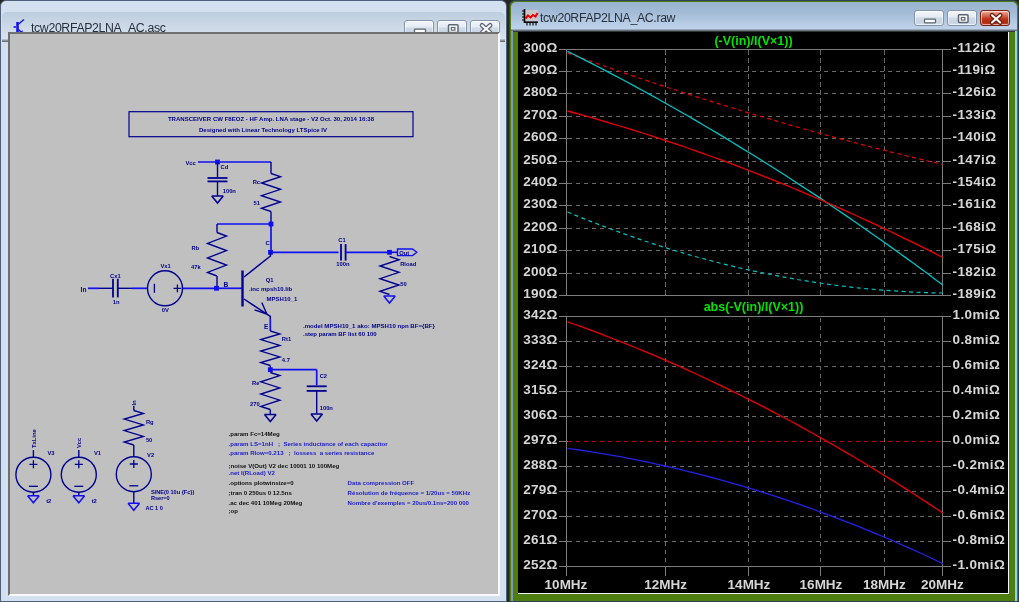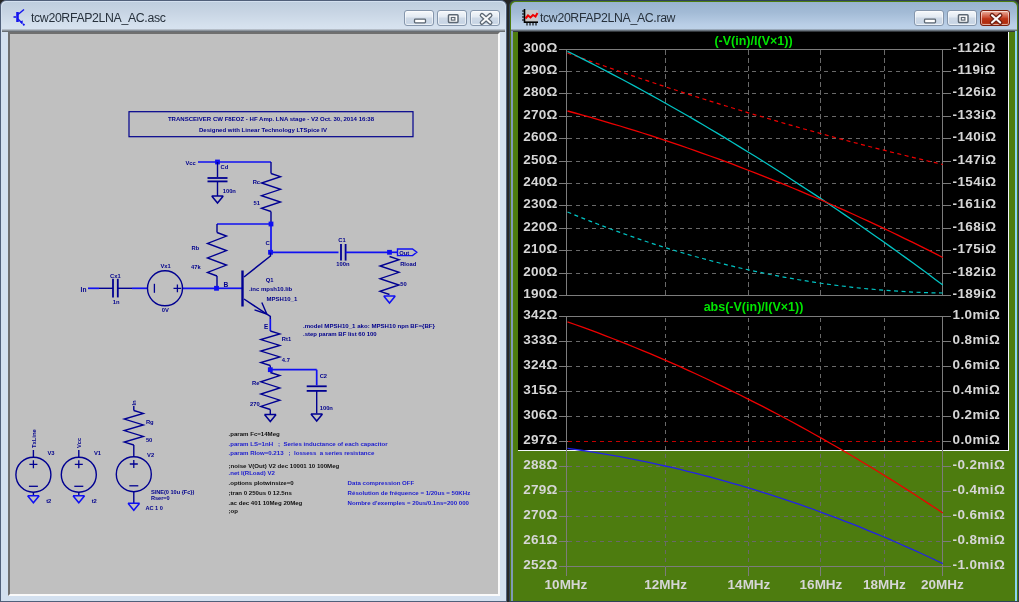--- a/index.html
+++ b/index.html
@@ -3,21 +3,21 @@
 * { margin:0; padding:0; box-sizing:border-box; }
 body { width:1019px; height:602px; overflow:hidden; background:#262626;
   font-family:"Liberation Sans", sans-serif; position:relative; }
 .win { position:absolute; top:0; height:602px; border-radius:6px 6px 0 0; }
 .tbar { position:absolute; left:1px; top:1px; right:1px; height:30px; border-radius:5px 5px 0 0; }
 .ttext { position:absolute; left:29px; top:9px; font-size:12.3px; letter-spacing:-0.35px; color:#27313c; white-space:nowrap; }
 </style></head>
 <body>
 
 <div class="win" style="left:0;width:507px;background:#d3e0ef;border:1px solid #50607a;">
-  <div class="tbar" style="background:linear-gradient(180deg,#becede 0%,#c8d5e4 35%,#d4e0ed 75%,#d9e4f1 100%);">
+  <div class="tbar" style="background:linear-gradient(180deg,#becede 0%,#c8d5e4 35%,#d4e0ed 75%,#d9e4f1 100%);margin-top:10px;">
     <svg width="17" height="18" viewBox="0 0 17 18" style="position:absolute;left:11px;top:7px">
 <g stroke="#1515ee" fill="none">
 <line x1="4.5" y1="3" x2="4.5" y2="13" stroke-width="2.6"></line>
 <line x1="0.5" y1="8" x2="3" y2="8" stroke-width="1.6"></line>
 <line x1="5" y1="5.5" x2="11" y2="0.5" stroke-width="1.4"></line>
 <line x1="5" y1="10" x2="9.5" y2="14.5" stroke-width="1.4"></line>
 <path d="M6.5,12.5 L10,11.5 L9,15 Z" fill="#1515ee" stroke="none"></path>
 <line x1="10" y1="15" x2="11.5" y2="16.2" stroke-width="1.8"></line>
 </g>
       </svg>
@@ -203,21 +203,21 @@
         </svg></div>
       <div style="position:absolute;left:436px;top:8px;width:30px;height:15.5px;background:linear-gradient(180deg,#f5f8fb 0%,#e4ebf3 40%,#cfdae7 52%,#c8d5e5 82%,#d2deea 100%);border:1px solid #8596ac;border-radius:3px;box-shadow:inset 0 0 0 1px rgba(255,255,255,0.55)"><svg width="30" height="15.5" viewBox="0 0 30 15.5">
           <rect x="10.5" y="3.8" width="9.5" height="7.6" rx="0.8" fill="#fff" stroke="#5c6773" stroke-width="1.5"></rect>
           <rect x="13.3" y="6.5" width="3.6" height="2.6" fill="none" stroke="#5c6773" stroke-width="1.2"></rect>
         </svg></div>
       <div style="position:absolute;left:469px;top:8px;width:30px;height:15.5px;background:linear-gradient(180deg,#eeb4a2 0%,#dd8570 20%,#cc5036 45%,#bb3518 55%,#b02c10 80%,#bd4523 100%);border:1px solid #7c1e0c;border-radius:3px;box-shadow:inset 0 0 0 1px rgba(255,255,255,0.55)"><svg width="30" height="15.5" viewBox="0 0 30 15.5">
           <path d="M11 4.2 L19.2 11.6 M19.2 4.2 L11 11.6" stroke="#6e2014" stroke-width="4.6" stroke-linecap="round"></path>
           <path d="M11 4.2 L19.2 11.6 M19.2 4.2 L11 11.6" stroke="#fafbfc" stroke-width="2" stroke-linecap="round"></path>
         </svg></div>
   </div>
-  <div style="position:absolute;left:8px;top:31px;width:491px;height:419px;background:#000;border-right:1px solid #f2f6fa;border-bottom:1px solid #f2f6fa;padding-left:12px;">
+  <div style="position:absolute;left:8px;top:31px;width:491px;height:562px;background:#000;border-right:1px solid #f2f6fa;border-bottom:1px solid #f2f6fa;padding-left:12px;">
     <svg width="491" height="562" viewBox="517 31 491 562" style="position:absolute;left:0;top:0">
       <g shape-rendering="crispEdges">
 <line x1="566.5" y1="48.5" x2="941.8" y2="48.5" stroke="#7c7c7c" stroke-width="1"></line>
 <line x1="557.5" y1="48.5" x2="566.5" y2="48.5" stroke="#7c7c7c" stroke-width="1"></line>
 <line x1="941.8" y1="48.5" x2="950.3" y2="48.5" stroke="#7c7c7c" stroke-width="1"></line>
 <text x="556.5" y="51.2" font-size="13.5" font-weight="bold" fill="#d6d6d6" text-anchor="end" letter-spacing="0.2">300Ω</text>
 <text x="951.5" y="51.2" font-size="13.5" font-weight="bold" fill="#d6d6d6" letter-spacing="0.4">-112iΩ</text>
 <line x1="566.5" y1="70.5" x2="941.8" y2="70.5" stroke="#696969" stroke-width="1" stroke-dasharray="4.5 3.5"></line>
 <line x1="557.5" y1="70.5" x2="566.5" y2="70.5" stroke="#7c7c7c" stroke-width="1"></line>
 <line x1="941.8" y1="70.5" x2="950.3" y2="70.5" stroke="#7c7c7c" stroke-width="1"></line>

